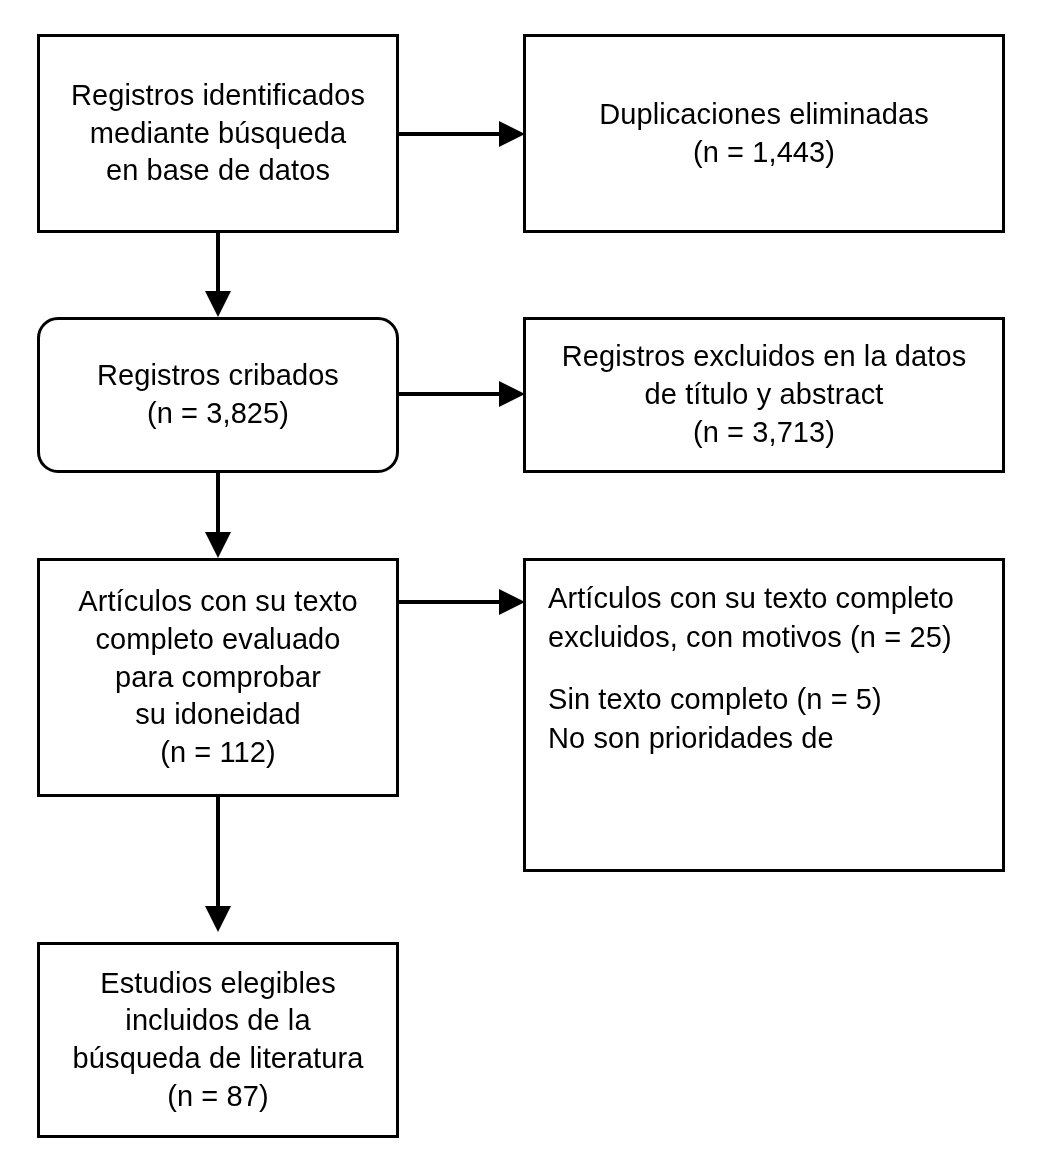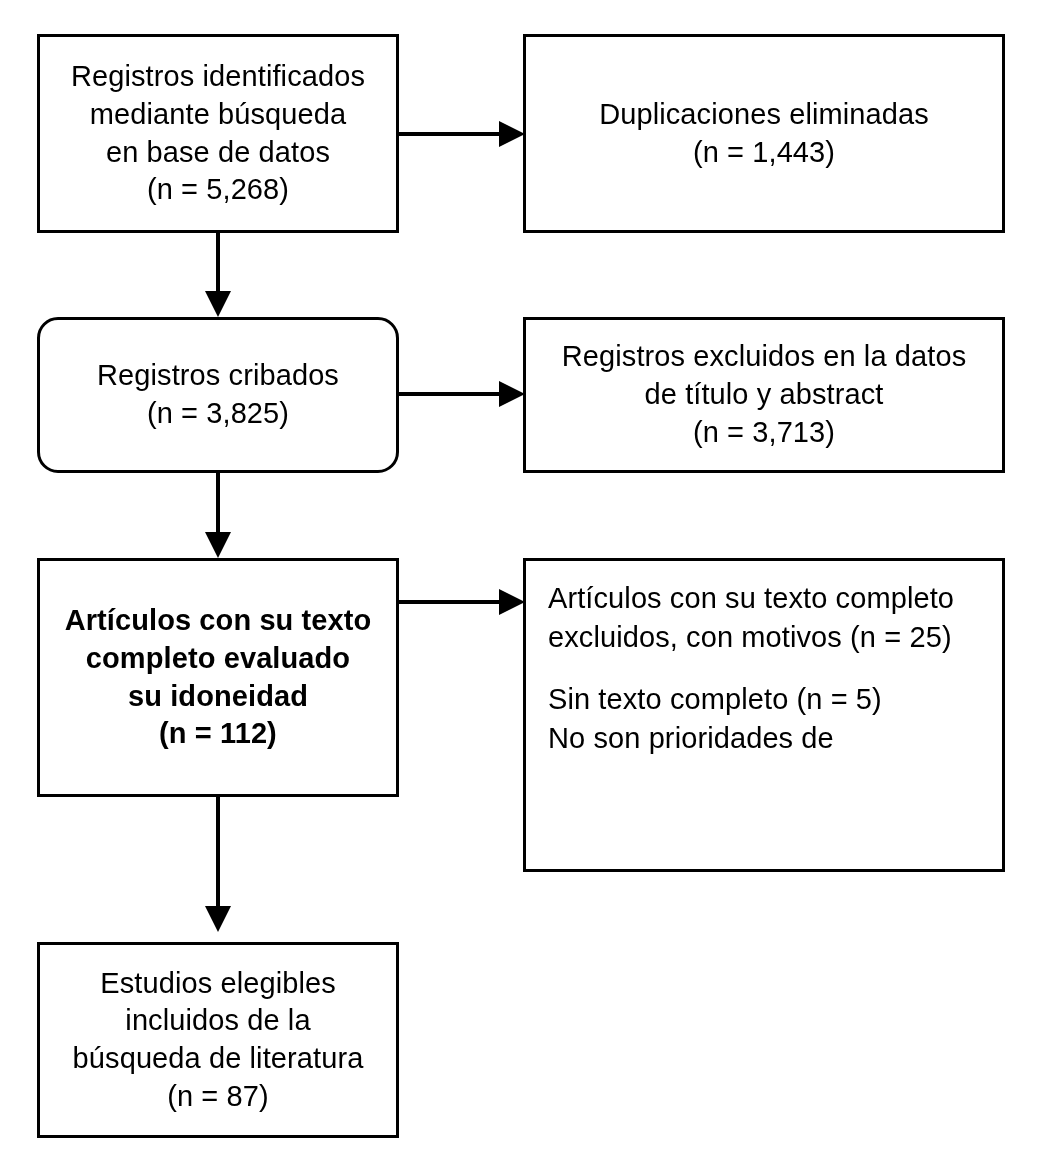--- a/index.html
+++ b/index.html
@@ -98,21 +98,20 @@
 </style>
 </head>
 <body>
 
 <div id="canvas">
 
   <div class="node" style="left:37px; top:34px; width:362px; height:199px;">
     <span class="node-line">Registros identificados</span>
     <span class="node-line">mediante búsqueda</span>
     <span class="node-line">en base de datos</span>
-    <span class="node-line">(n = 5,268)</span>
   </div>
 
   <div class="arrow" style="left:399px; top:120px; width:126px; height:28px;">
     <span class="shaft-h" style="width:110px;"></span>
     <span class="head-right"></span>
   </div>
 
   <div class="node" style="left:523px; top:34px; width:482px; height:199px;">
     <span class="node-line">Duplicaciones eliminadas</span>
     <span class="node-line">(n = 1,443)</span>
@@ -137,23 +136,24 @@
     <span class="node-line">Registros excluidos en la datos</span>
     <span class="node-line">de título y abstract</span>
     <span class="node-line">(n = 3,713)</span>
   </div>
 
   <div class="arrow" style="left:204px; top:473px; width:28px; height:85px;">
     <span class="shaft-v" style="height:63px;"></span>
     <span class="head-down"></span>
   </div>
 
-  <div class="node" style="left:37px; top:558px; width:362px; height:239px;font-weight:bold;">
+  <div class="node" style="left:37px; top:558px; width:362px; height:239px;">
     <span class="node-line">Artículos con su texto</span>
     <span class="node-line">completo evaluado</span>
+    <span class="node-line">para comprobar</span>
     <span class="node-line">su idoneidad</span>
     <span class="node-line">(n = 112)</span>
   </div>
 
   <div class="arrow" style="left:399px; top:588px; width:126px; height:28px;">
     <span class="shaft-h" style="width:110px;"></span>
     <span class="head-right"></span>
   </div>
 
   <div class="node align-left" style="left:523px; top:558px; width:482px; height:314px;">

